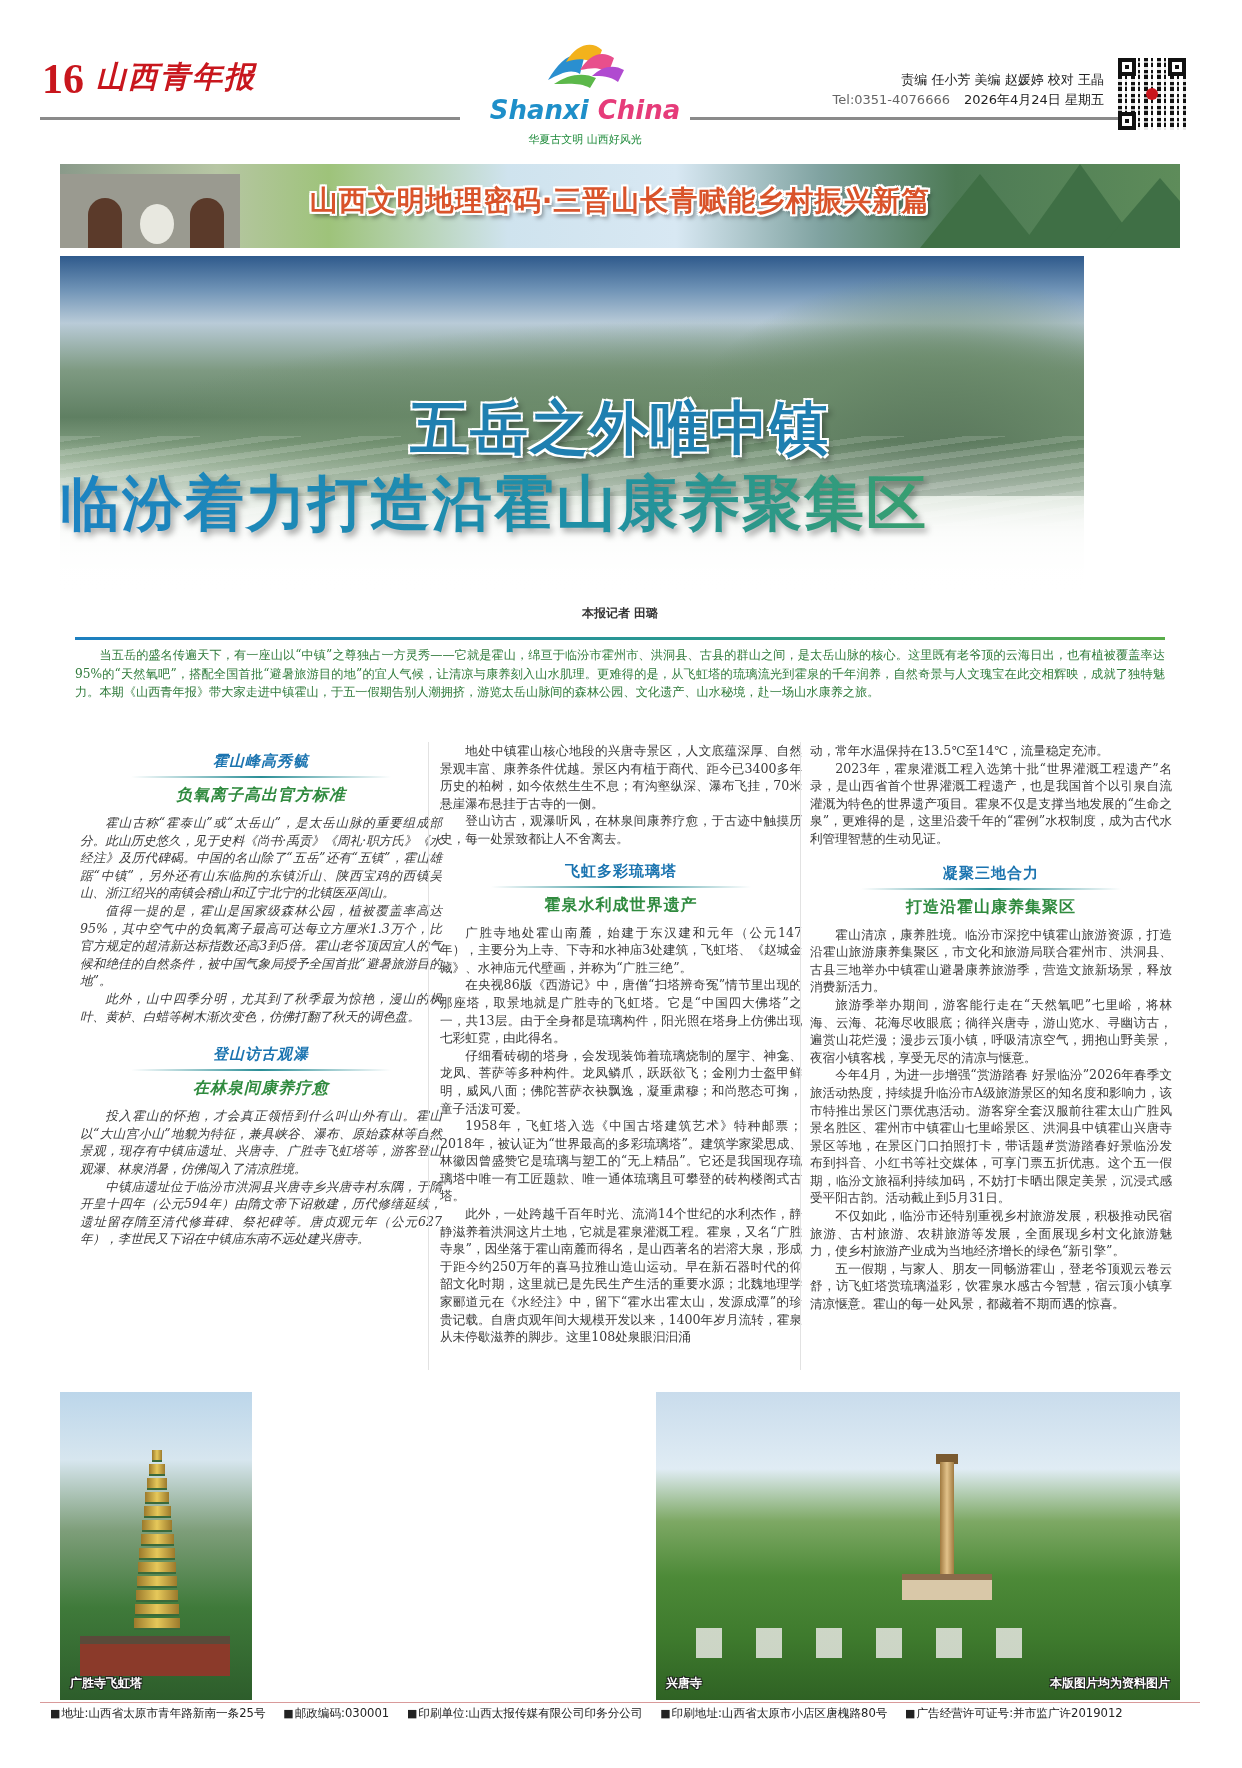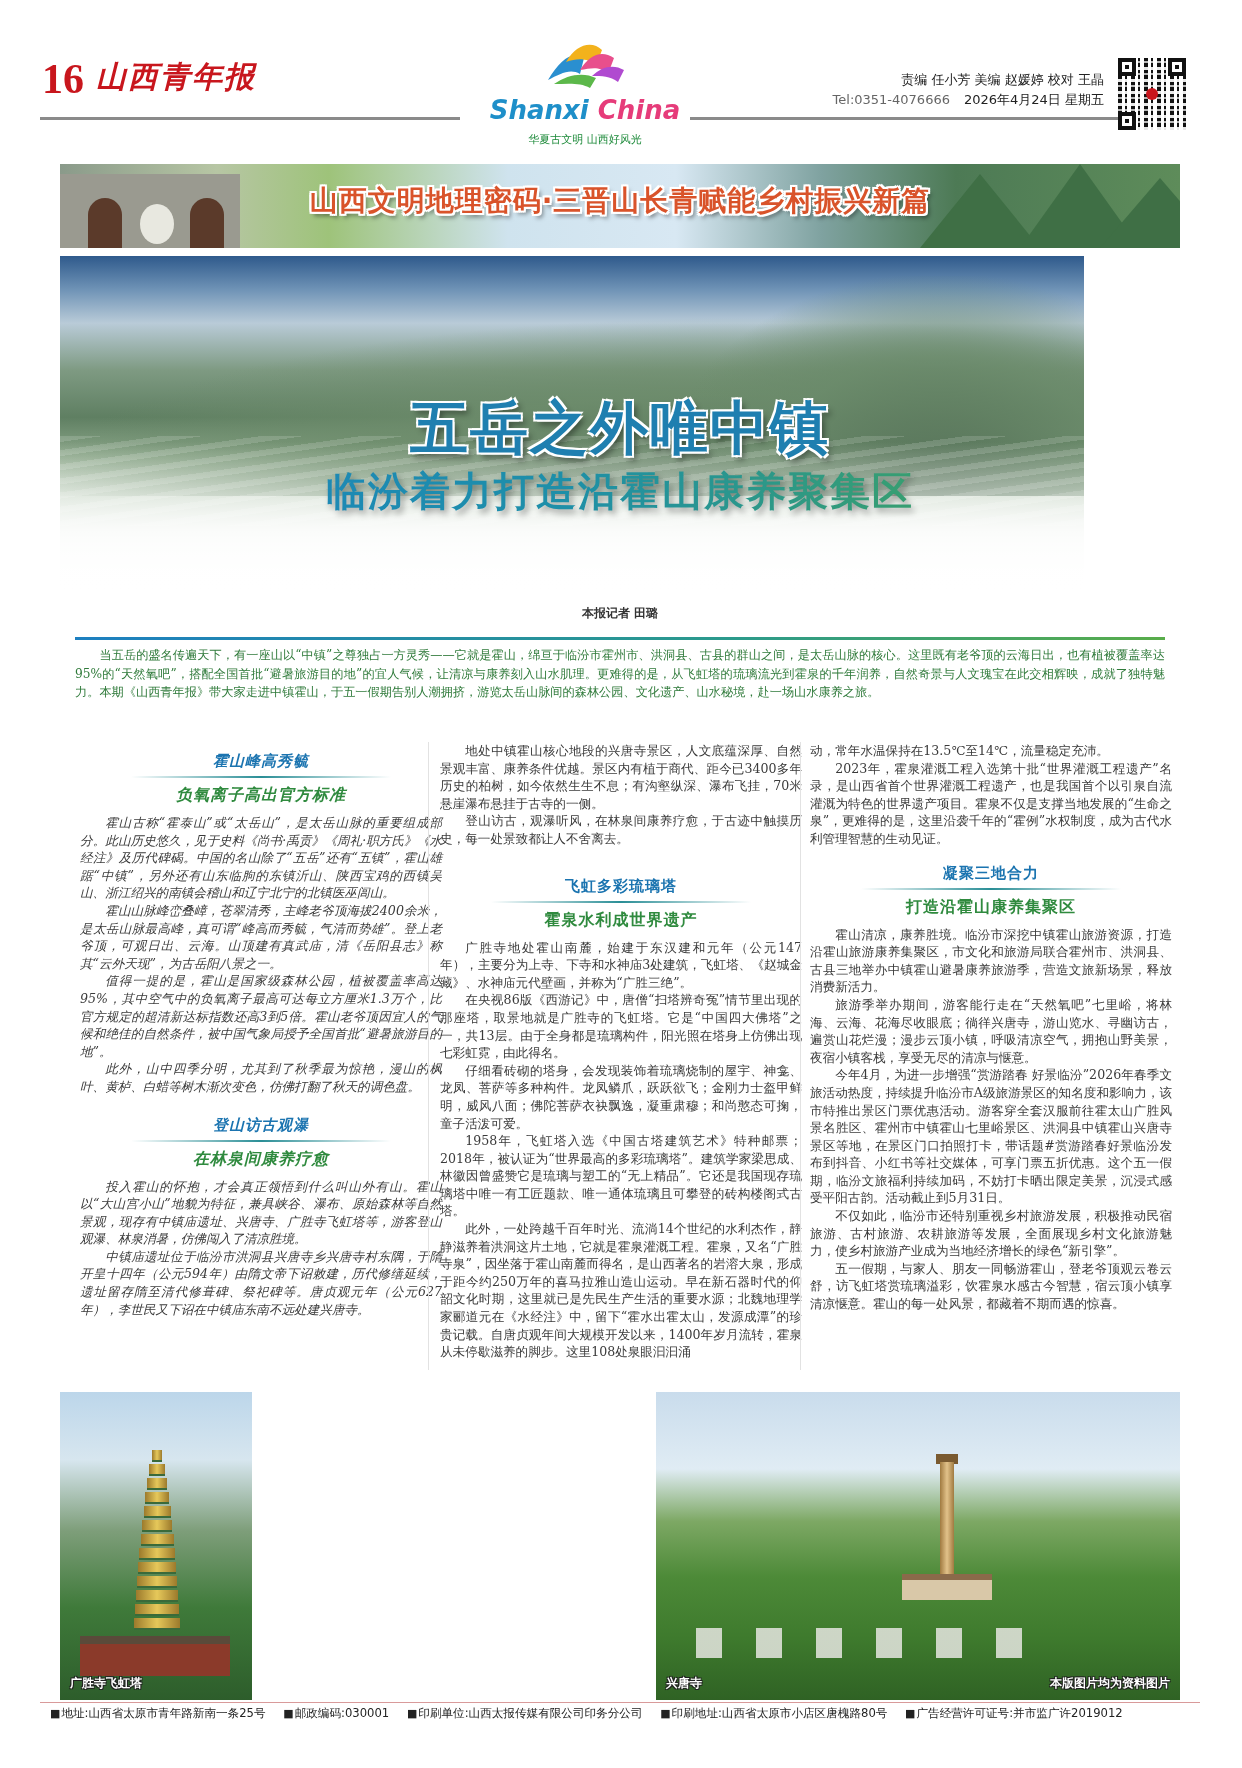--- a/index.html
+++ b/index.html
@@ -39,21 +39,21 @@
 
   
   .hero { position: absolute; left: 60px; top: 256px; width: 1024px; height: 336px; overflow: hidden;
     background: linear-gradient(180deg, #2f5a8c 0%, #6f93b6 10%, #b9cbd8 20%, #7e9a82 34%, #5f7f62 48%, #8ea98c 60%, #c6d5c4 72%, #eef2ee 86%, #ffffff 100%); }
   .hero .ridge { position: absolute; left: -40px; top: 60px; width: 1200px; height: 180px; background: radial-gradient(ellipse at 60% 100%, #57735a 0%, #6d8c6b 40%, transparent 70%); opacity: 0.8; }
   .hero .ridge2 { position: absolute; left: 600px; top: 20px; width: 560px; height: 220px; background: radial-gradient(ellipse at 50% 100%, #4e6a52 0%, #6a8a6a 45%, transparent 72%); opacity: 0.8; }
   .hero .terrace { position: absolute; left: 0; top: 180px; width: 1120px; height: 90px; background: repeating-linear-gradient(172deg, rgba(255,255,255,0.15) 0 6px, transparent 6px 14px); }
   .hero .fade { position: absolute; left: 0; bottom: 0; width: 1120px; height: 150px; background: linear-gradient(180deg, rgba(255,255,255,0) 0%, rgba(255,255,255,0.85) 60%, #fff 100%); }
   .headline-1 { position: absolute; left: 0; top: 134px; width: 1120px; text-align: center; font-family: "DejaVu Sans", sans-serif; font-weight: bold; font-size: 58px; color: #1f7fb0; letter-spacing: 2px;
     text-shadow: 2px 2px 0 #fff, -2px -2px 0 #fff, 2px -2px 0 #fff, -2px 2px 0 #fff, 4px 5px 6px rgba(0,0,0,0.45); }
-  .headline-2 { position: absolute; left: 0; top: 208px; width: 1120px; text-align: center; font-family: "DejaVu Sans", sans-serif; font-weight: bold; font-size: 40px; letter-spacing: 2px;
+  .headline-2 { position: absolute; left: 0; top: 208px; width: 1120px; text-align: left; font-family: "DejaVu Sans", sans-serif; font-weight: bold; font-size: 60px; letter-spacing: 2px;
     background: linear-gradient(90deg, #1c83c2 0%, #1e8fa8 45%, #3aa06a 80%, #5db246 100%); -webkit-background-clip: text; background-clip: text; color: transparent;
     filter: drop-shadow(3px 4px 3px rgba(0,0,0,0.35)); }
 
   
   .byline { position: absolute; left: 60px; top: 605px; width: 1120px; text-align: center; font-family: "DejaVu Sans", sans-serif; font-weight: bold; font-size: 12px; color: #333; }
   .lead-rule { position: absolute; left: 75px; top: 637px; width: 1090px; height: 3px; background: linear-gradient(90deg, #1d7fc0 0%, #2b9a8c 60%, #59ad4a 100%); }
   .lead { position: absolute; left: 75px; top: 646px; width: 1090px; font-size: 12.2px; line-height: 18.5px; color: #2f7a3a; text-indent: 2em; text-align: justify; }
 
   
   .col { position: absolute; top: 742px; width: 362px; font-size: 12.6px; line-height: 17.6px; color: #3a3a3a; text-align: justify; }
@@ -153,40 +153,39 @@
 <div class="lead-rule"></div>
 <p class="lead">当五岳的盛名传遍天下，有一座山以“中镇”之尊独占一方灵秀——它就是霍山，绵亘于临汾市霍州市、洪洞县、古县的群山之间，是太岳山脉的核心。这里既有老爷顶的云海日出，也有植被覆盖率达95%的“天然氧吧”，搭配全国首批“避暑旅游目的地”的宜人气候，让清凉与康养刻入山水肌理。更难得的是，从飞虹塔的琉璃流光到霍泉的千年润养，自然奇景与人文瑰宝在此交相辉映，成就了独特魅力。本期《山西青年报》带大家走进中镇霍山，于五一假期告别人潮拥挤，游览太岳山脉间的森林公园、文化遗产、山水秘境，赴一场山水康养之旅。</p>
 
 <article class="col col-1">
   <div class="sec">
     <div class="sec-title">霍山峰高秀毓</div>
     <div class="sec-rule"></div>
     <div class="sec-sub">负氧离子高出官方标准</div>
   </div>
   <p>霍山古称“霍泰山”或“太岳山”，是太岳山脉的重要组成部分。此山历史悠久，见于史料《尚书·禹贡》《周礼·职方氏》《水经注》及历代碑碣。中国的名山除了“五岳”还有“五镇”，霍山雄踞“中镇”，另外还有山东临朐的东镇沂山、陕西宝鸡的西镇吴山、浙江绍兴的南镇会稽山和辽宁北宁的北镇医巫闾山。</p>
-  <p>霍山山脉峰峦叠嶂，苍翠清秀，主峰老爷顶海拔2400余米，是太岳山脉最高峰，真可谓“峰高而秀毓，气清而势雄”。登上老爷顶，可观日出、云海。山顶建有真武庙，清《岳阳县志》称其“云外天现”，为古岳阳八景之一。</p>
   <p>值得一提的是，霍山是国家级森林公园，植被覆盖率高达95%，其中空气中的负氧离子最高可达每立方厘米1.3万个，比官方规定的超清新达标指数还高3到5倍。霍山老爷顶因宜人的气候和绝佳的自然条件，被中国气象局授予全国首批“避暑旅游目的地”。</p>
   <p>此外，山中四季分明，尤其到了秋季最为惊艳，漫山的枫叶、黄栌、白蜡等树木渐次变色，仿佛打翻了秋天的调色盘。</p>
 
   <div class="sec" style="margin-top:18px">
     <div class="sec-title">登山访古观瀑</div>
     <div class="sec-rule"></div>
     <div class="sec-sub">在林泉间康养疗愈</div>
   </div>
   <p>投入霍山的怀抱，才会真正领悟到什么叫山外有山。霍山以“大山宫小山”地貌为特征，兼具峡谷、瀑布、原始森林等自然景观，现存有中镇庙遗址、兴唐寺、广胜寺飞虹塔等，游客登山观瀑、林泉消暑，仿佛闯入了清凉胜境。</p>
   <p>中镇庙遗址位于临汾市洪洞县兴唐寺乡兴唐寺村东隅，于隋开皇十四年（公元594年）由隋文帝下诏敕建，历代修缮延续，遗址留存隋至清代修葺碑、祭祀碑等。唐贞观元年（公元627年），李世民又下诏在中镇庙东南不远处建兴唐寺。</p>
 </article>
 
 <div class="col-sep" style="left:428px"></div>
 
 <article class="col col-2">
   <p>地处中镇霍山核心地段的兴唐寺景区，人文底蕴深厚、自然景观丰富、康养条件优越。景区内有植于商代、距今已3400多年历史的柏树，如今依然生生不息；有沟壑纵深、瀑布飞挂，70米悬崖瀑布悬挂于古寺的一侧。</p>
   <p>登山访古，观瀑听风，在林泉间康养疗愈，于古迹中触摸历史，每一处景致都让人不舍离去。</p>
 
-  <div class="sec" style="margin-top:27px">
+  <div class="sec" style="margin-top:12px">
     <div class="sec-title">飞虹多彩琉璃塔</div>
     <div class="sec-rule"></div>
     <div class="sec-sub">霍泉水利成世界遗产</div>
   </div>
   <p>广胜寺地处霍山南麓，始建于东汉建和元年（公元147年），主要分为上寺、下寺和水神庙3处建筑，飞虹塔、《赵城金藏》、水神庙元代壁画，并称为“广胜三绝”。</p>
   <p>在央视86版《西游记》中，唐僧“扫塔辨奇冤”情节里出现的那座塔，取景地就是广胜寺的飞虹塔。它是“中国四大佛塔”之一，共13层。由于全身都是琉璃构件，阳光照在塔身上仿佛出现七彩虹霓，由此得名。</p>
   <p>仔细看砖砌的塔身，会发现装饰着琉璃烧制的屋宇、神龛、龙凤、菩萨等多种构件。龙凤鳞爪，跃跃欲飞；金刚力士盔甲鲜明，威风八面；佛陀菩萨衣袂飘逸，凝重肃穆；和尚憨态可掬，童子活泼可爱。</p>
   <p>1958年，飞虹塔入选《中国古塔建筑艺术》特种邮票；2018年，被认证为“世界最高的多彩琉璃塔”。建筑学家梁思成、林徽因曾盛赞它是琉璃与塑工的“无上精品”。它还是我国现存琉璃塔中唯一有工匠题款、唯一通体琉璃且可攀登的砖构楼阁式古塔。</p>
   <p>此外，一处跨越千百年时光、流淌14个世纪的水利杰作，静静滋养着洪洞这片土地，它就是霍泉灌溉工程。霍泉，又名“广胜寺泉”，因坐落于霍山南麓而得名，是山西著名的岩溶大泉，形成于距今约250万年的喜马拉雅山造山运动。早在新石器时代的仰韶文化时期，这里就已是先民生产生活的重要水源；北魏地理学家郦道元在《水经注》中，留下“霍水出霍太山，发源成潭”的珍贵记载。自唐贞观年间大规模开发以来，1400年岁月流转，霍泉从未停歇滋养的脚步。这里108处泉眼汩汩涌</p>
 </article>

